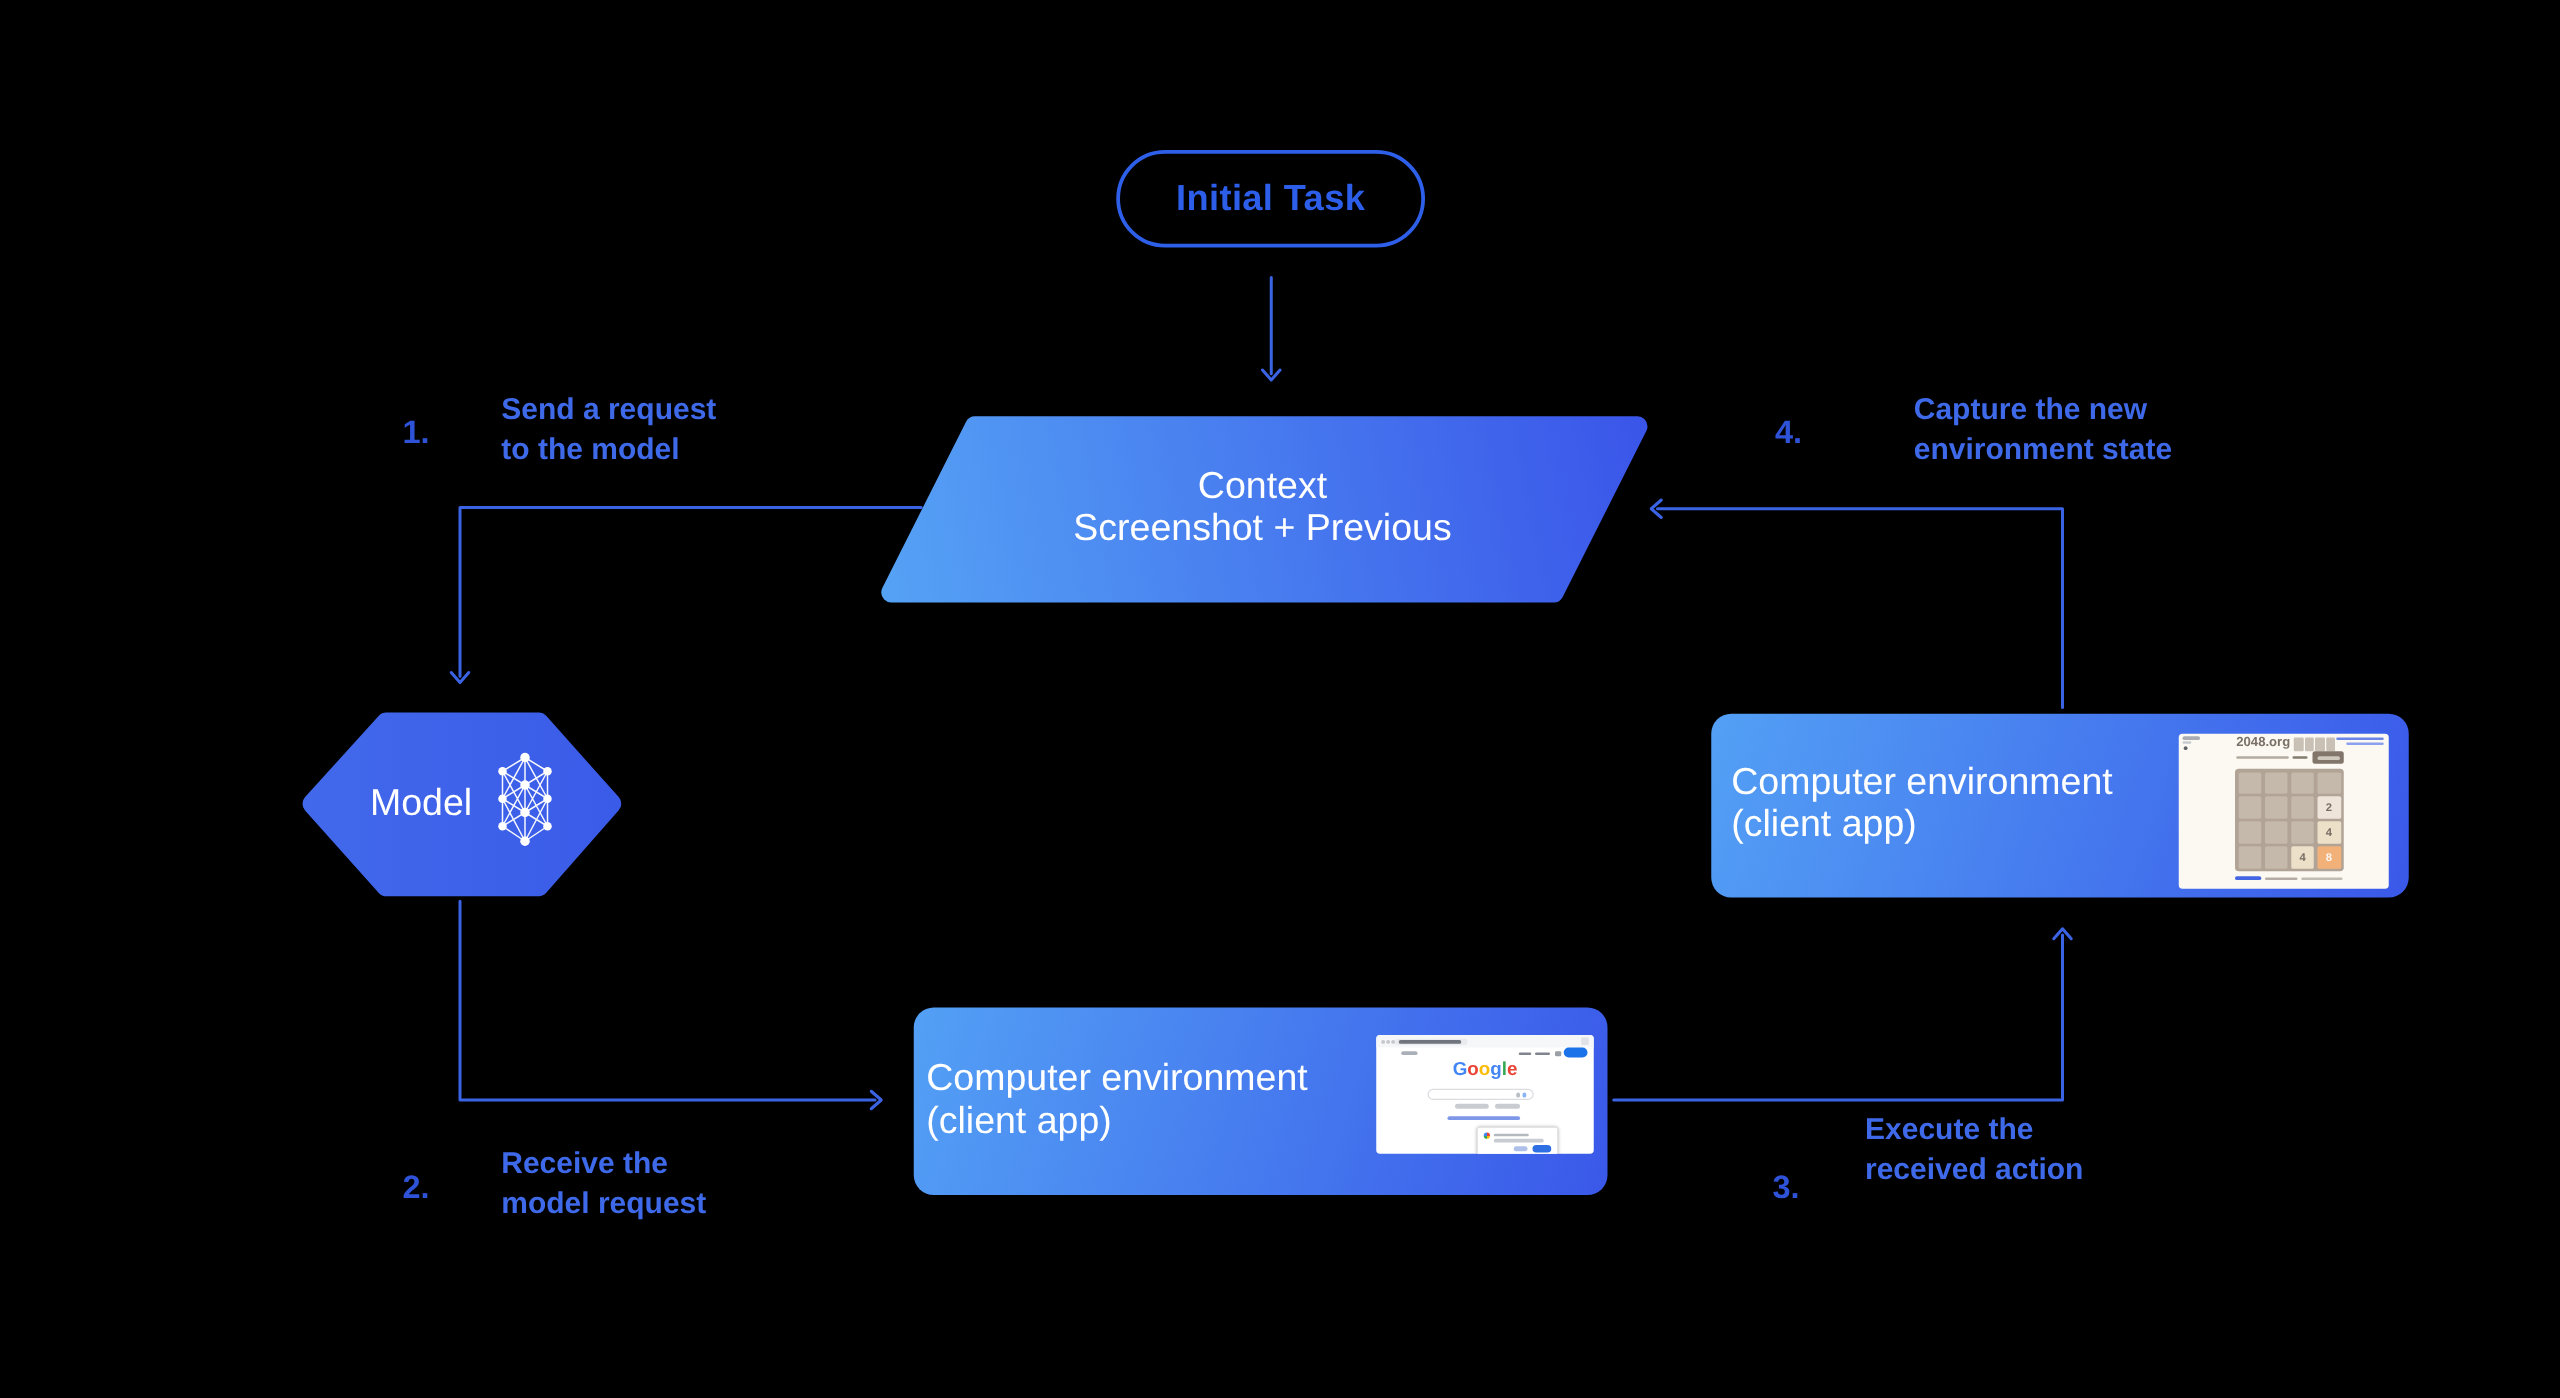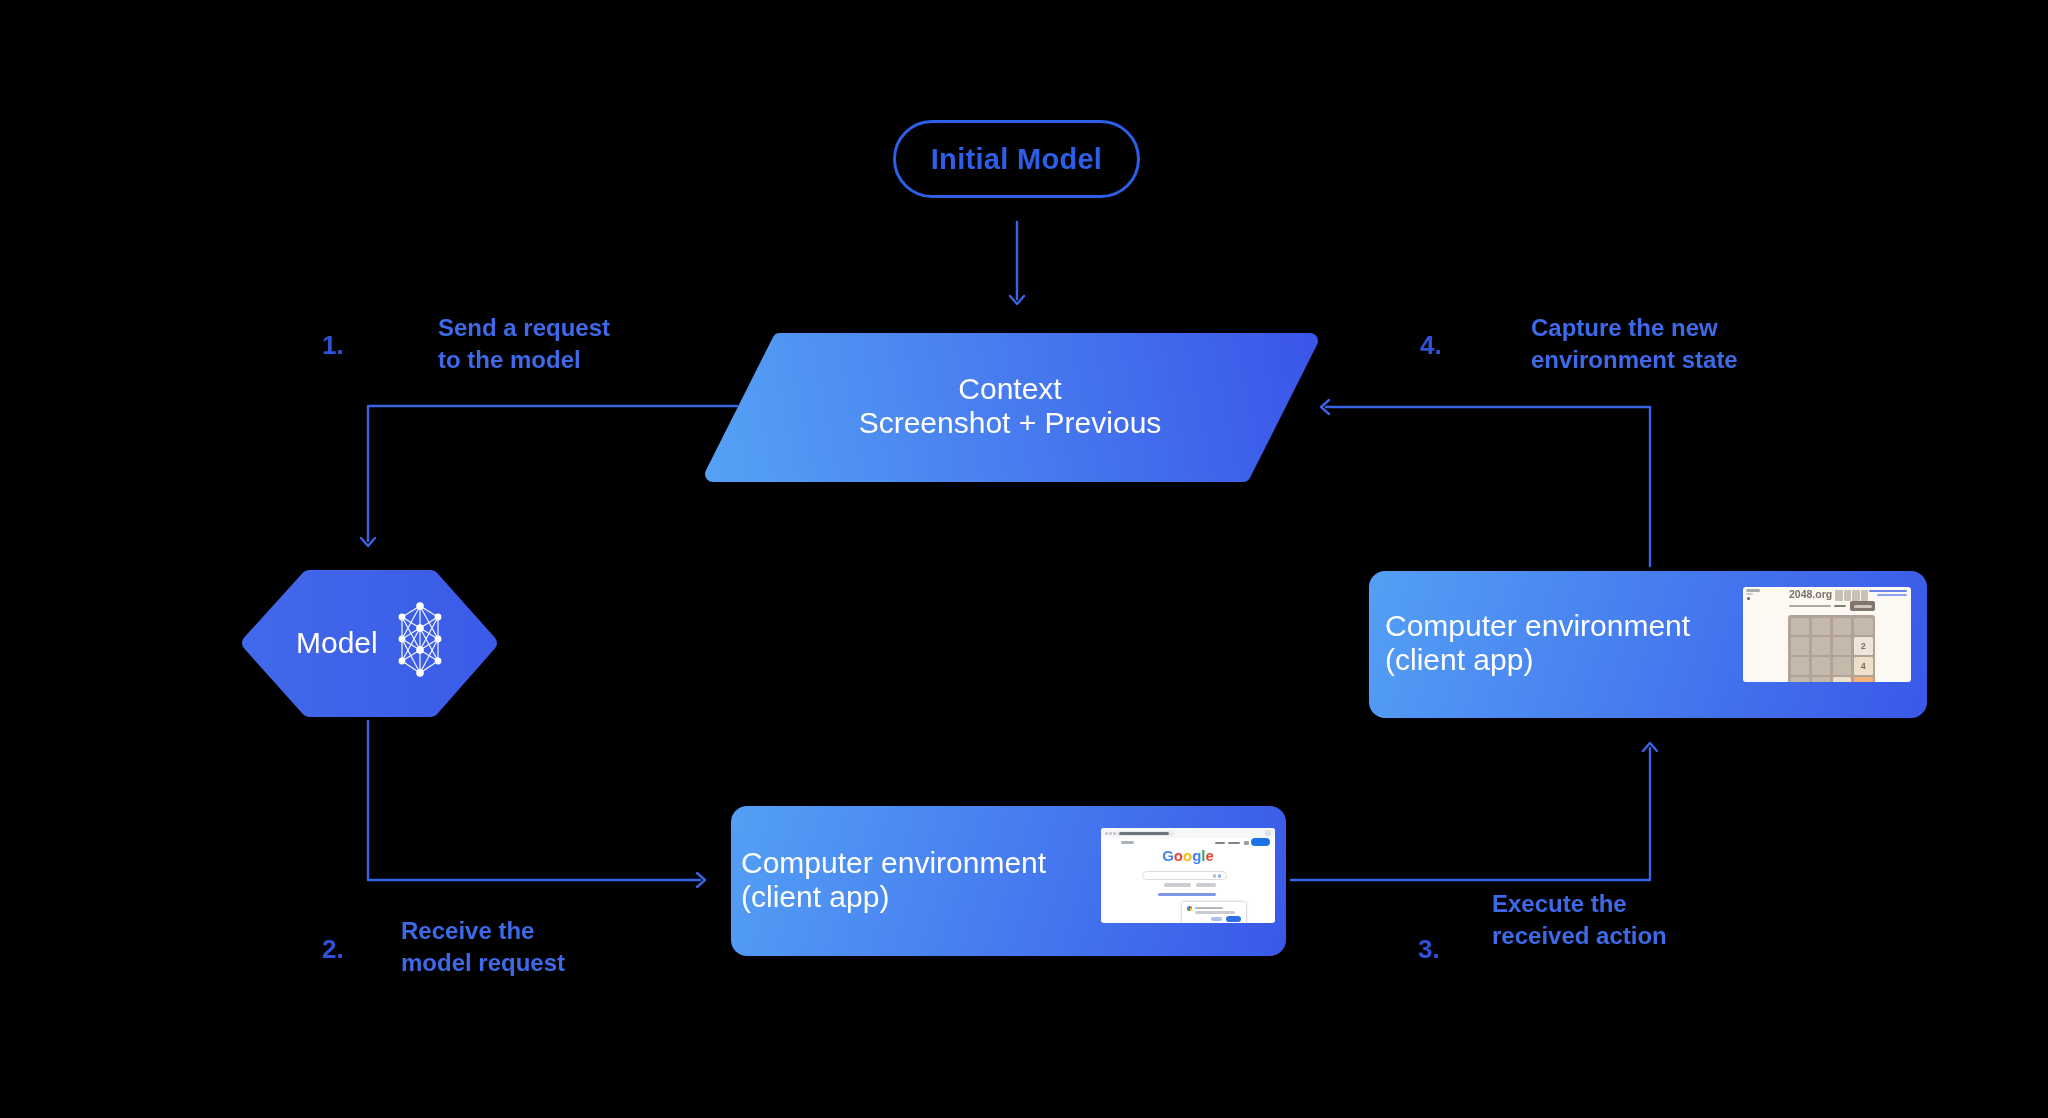--- a/index.html
+++ b/index.html
@@ -34,21 +34,21 @@
   .env-bottom .env-text { left:10px; top:40px; width:364px; }
   .env-right  .env-text { left:16px; top:38px; width:364px; }
 
   
   .step-num  { position:absolute; color:#2E53D9; font-size:26px; font-weight:600; }
   .step-text { position:absolute; color:#3E69E8; font-size:24px; line-height:32px; font-weight:600; }
 
   
   .thumb { position:absolute; background:#fff; border-radius:3px; overflow:hidden; }
   .gthumb { left:370px; top:22px; width:174px; height:95px; }
-  .zthumb { left:374px; top:16px; width:168px; height:95px; background:#fbf9f1; }
+  .zthumb { left:374px; top:16px; width:168px; height:124px; background:#fbf9f1; }
   .tb { position:absolute; border-radius:2px; }
   .blurwrap { position:absolute; left:0; top:0; right:0; bottom:0; filter:blur(.45px); }
 
   .glogo { position:absolute; left:0; right:0; top:19px; text-align:center;
            font-size:15px; font-weight:bold; filter:blur(.6px); letter-spacing:0; }
   .gl-b { color:#4285F4; } .gl-r { color:#EA4335; } .gl-y { color:#FBBC05; } .gl-g { color:#34A853; }
   .gsearch { position:absolute; left:41px; top:43px; width:85px; height:9px;
              border:1px solid #dadce0; border-radius:5px; background:#fff; }
   .gdialog { position:absolute; left:81px; top:74px; width:64px; height:22px; background:#fff;
              border-radius:2px; box-shadow:0 0 3px rgba(0,0,0,.35); }
@@ -120,32 +120,32 @@
 
       <path d="M1291,880 L1650,880 L1650,748"></path>
       <path d="M1643,751 L1650,743 L1657,751"></path>
 
       <path d="M1650,566 L1650,407 L1326,407"></path>
       <path d="M1329,400 L1321,407 L1329,414"></path>
     </g>
   </svg>
 
   <div class="task-pill">
-    <span>Initial Model</span>
+    <span>Initial Task</span>
   </div>
 
   <div class="node-text ctx-text">
     <div>Context</div>
     <div>Screenshot + Previous</div>
   </div>
 
   <div class="node-text model-label">Model</div>
 
   <div class="step-num" style="left:322px; top:330px;">1.</div>
-  <div class="step-text" style="left:401px; top:312px;margin-left:37px;">
+  <div class="step-text" style="left:401px; top:312px;">
     <div>Send a request</div>
     <div>to the model</div>
   </div>
 
   <div class="step-num" style="left:1420px; top:330px;">4.</div>
   <div class="step-text" style="left:1531px; top:312px;">
     <div>Capture the new</div>
     <div>environment state</div>
   </div>
 

